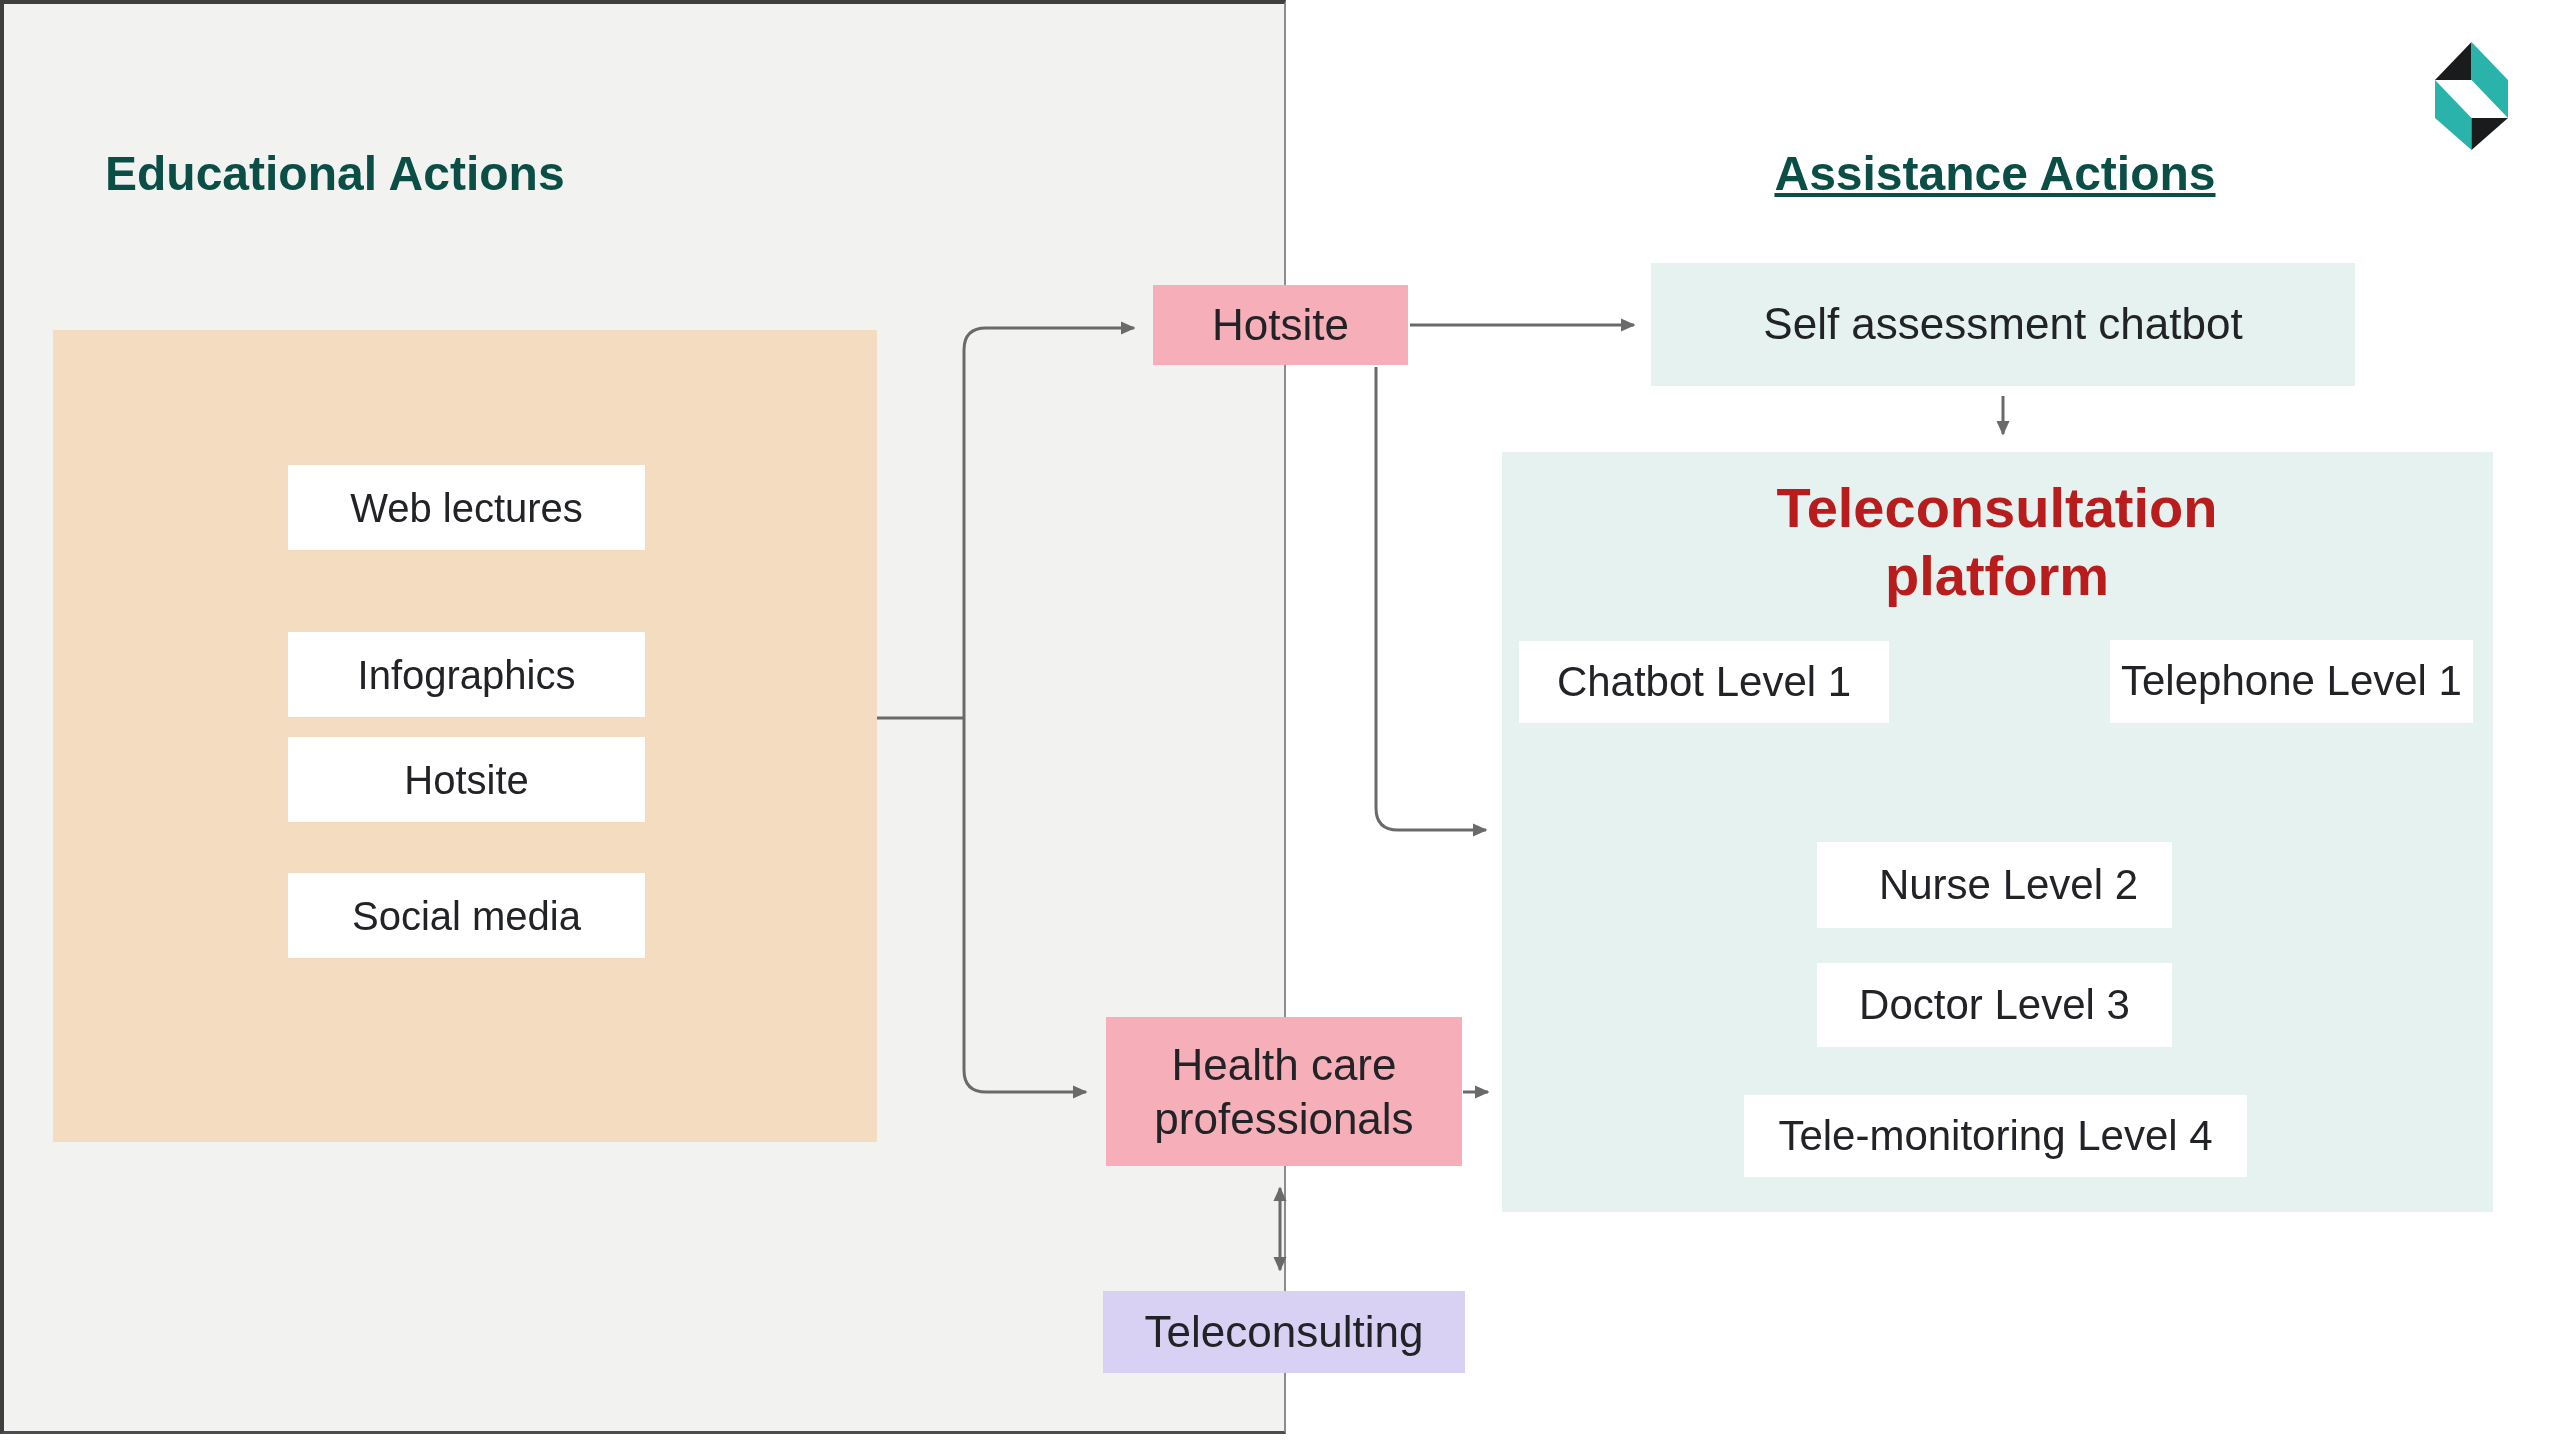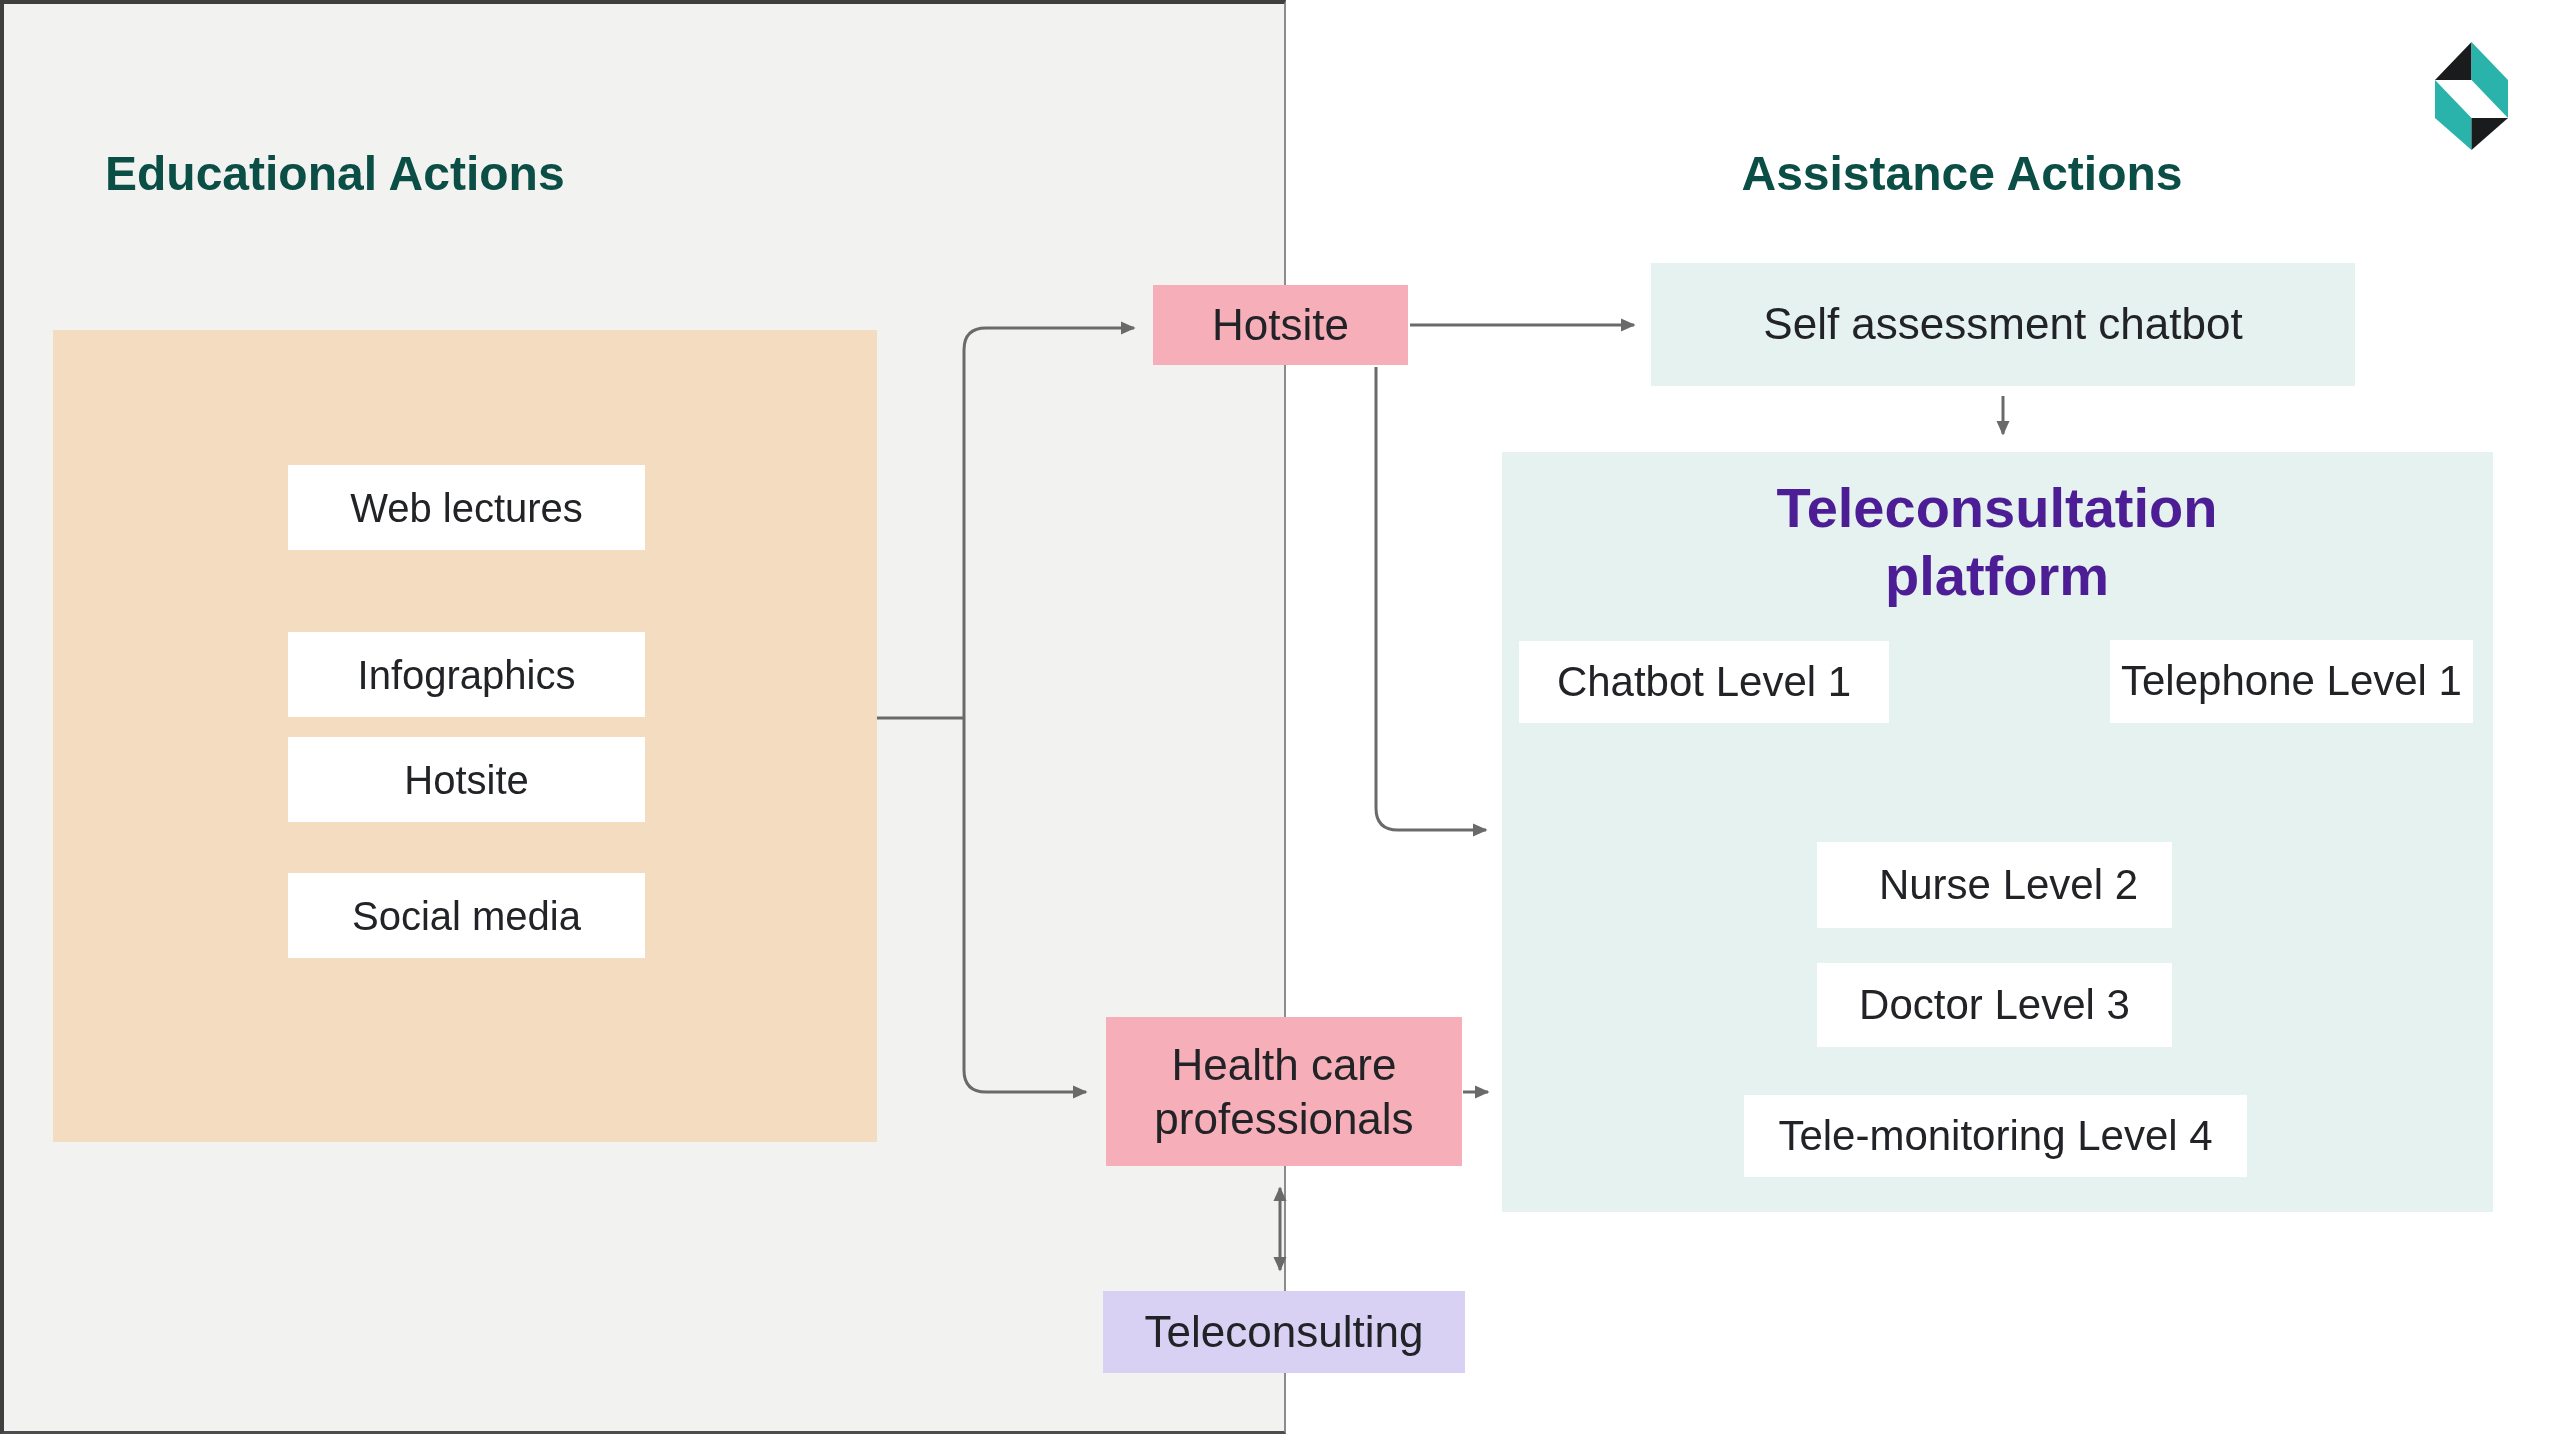--- a/index.html
+++ b/index.html
@@ -11,40 +11,40 @@
   
   .panel{
     left:0;top:0;width:1286px;height:1434px;background:#f2f2f1;
     border-left:4px solid #3f3f3f;border-top:4px solid #3f3f3f;
     border-bottom:3px solid #4d4d4d;border-right:2px solid #8c8c8c;
   }
   .section-title{
     font-weight:bold;font-size:48px;letter-spacing:0;color:#0b4e46;white-space:nowrap;
   }
   .title-edu{left:105px;top:146px;}
-  .title-assist{left:1612px;top:146px;width:700px;text-align:center;}
+  .title-assist{left:1645px;top:146px;width:700px;text-align:center;text-decoration:underline;}
   
   .tan-box{left:53px;top:330px;width:824px;height:812px;background:#f3dcbf;}
   
   .node{
     display:flex;align-items:center;justify-content:center;text-align:center;
     font-size:42px;color:#222327;line-height:1.2;
   }
   .edu-item{left:288px;width:357px;height:85px;background:#ffffff;font-size:40px;}
   .edu-item-0{top:465px;} .edu-item-1{top:632px;} .edu-item-2{top:737px;} .edu-item-3{top:873px;}
   .pink{background:#f6afb9;}
   .mint{background:#e5f2ef;}
   .lavender{background:#d8d1f3;}
   .white{background:#ffffff;}
   .patients{left:1153px;top:285px;width:255px;height:80px;font-size:44px;}
   .selfchat{left:1651px;top:263px;width:704px;height:123px;font-size:44px;}
   .platform{left:1502px;top:452px;width:991px;height:760px;}
   .platform-title{
     left:1697px;top:474px;width:600px;text-align:center;
-    font-weight:bold;font-size:56px;line-height:68px;color:#4c1d95;
+    font-weight:bold;font-size:56px;line-height:68px;color:#b91c1c;
   }
   .chatbot1{left:1519px;top:641px;width:370px;height:82px;}
   .telephone1{left:2110px;top:640px;width:363px;height:83px;}
   .nurse{left:1817px;top:842px;width:355px;height:86px;padding-left:28px;}
   .doctor{left:1817px;top:963px;width:355px;height:84px;}
   .telemon{left:1744px;top:1095px;width:503px;height:82px;}
   .hcp{left:1106px;top:1017px;width:356px;height:149px;font-size:44px;line-height:1.22;}
   .teleconsulting{left:1103px;top:1291px;width:362px;height:82px;font-size:44px;}
   svg.overlay{position:absolute;left:0;top:0;width:2560px;height:1440px;pointer-events:none;}
   .logo{left:2435px;top:42px;width:73px;height:108px;}

